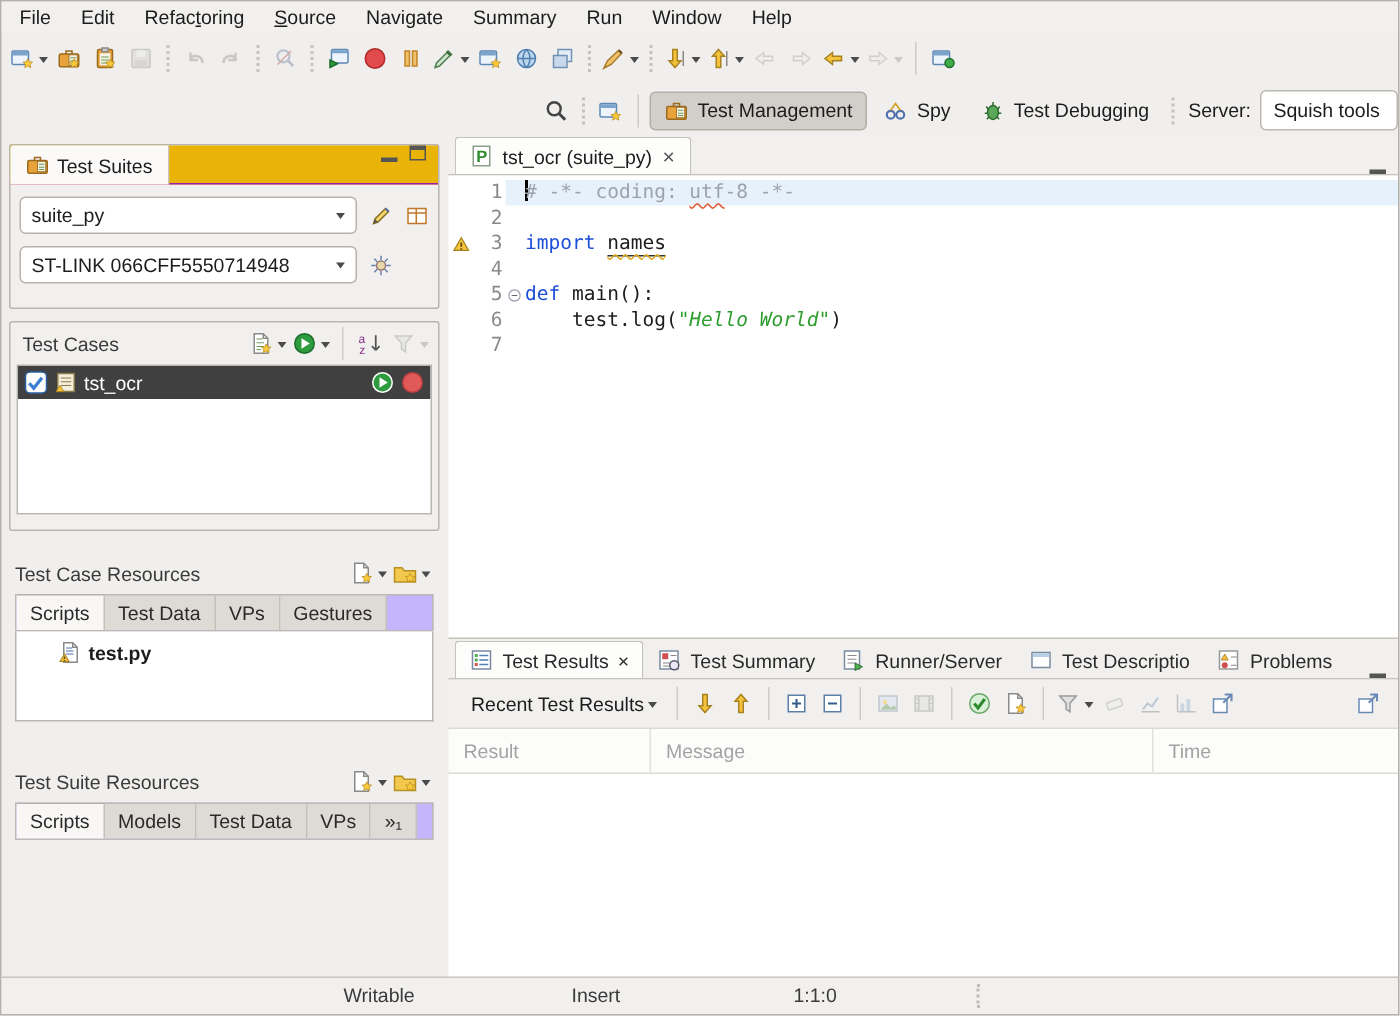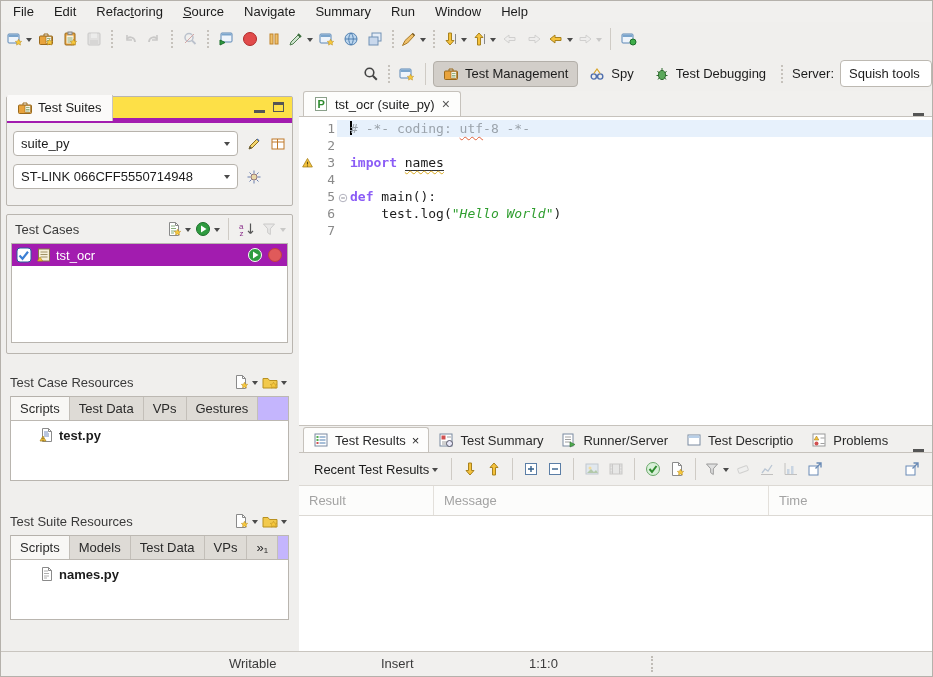--- a/index.html
+++ b/index.html
@@ -27,58 +27,58 @@
   .persp.active{ background:#d2cec9; border:1px solid #b3afa9; }
   .server-label{ margin:0 6px 0 4px; }
   .server-combo{ background:#fff; border:1px solid #bdb9b2; border-radius:4px; height:27px;
     display:flex; align-items:center; padding:0 8px; width:92px; white-space:nowrap; overflow:hidden; }
   
   .content{ position:absolute; top:90px; left:0; right:0; bottom:25px; display:flex; }
   .leftcol{ width:298px; padding:5px 6px 0 5px; flex:none; }
   .rightcol{ flex:1; display:flex; flex-direction:column; min-width:0; }
   
   .section{ border:1px solid #b9b5af; border-radius:2px; background:#f1f0ee; }
-  .vhead{ height:26px; display:flex; align-items:center; background:#fde047; border-bottom:5px solid #a21caf; }
+  .vhead{ height:26px; display:flex; background:#eab308; border-bottom:1px solid #a21caf; }
   .vtab{ height:26px; display:flex; align-items:center; gap:5px; padding:0 10px; background:#fbfaf9;
     border-right:1px solid #c9c5bf; border-top-left-radius:2px; }
   .winbtns{ margin-left:auto; display:flex; gap:8px; padding-right:8px; }
   .btn-min{ width:11px; height:3px; background:#555; margin-top:8px; }
   .btn-max{ width:11px; height:10px; border:1px solid #555; border-top-width:3px; }
   .ts-body{ padding:8px 6px; }
   .combo-row{ display:flex; align-items:center; gap:8px; margin-bottom:8px; }
   .combo{ flex:1; height:25px; background:#fff; border:1px solid #b7b3ac; border-radius:4px;
     display:flex; align-items:center; padding:0 7px; overflow:hidden; white-space:nowrap; }
   .combo .dar{ margin-left:auto; }
   .sec-head{ height:28px; display:flex; align-items:center; padding:0 4px 0 8px; }
   .sec-title{ color:#3a3a3a; }
   .sec-icons{ margin-left:auto; display:flex; align-items:center; }
   .listbox{ background:#fff; border:1px solid #b9b5af; margin:0 4px 4px 4px; overflow:hidden; }
   .tc-row{ height:22px; display:flex; align-items:center; gap:4px; padding:0 4px; }
-  .tc-row.selected{ background:#a21caf; color:#fff; }
+  .tc-row.selected{ background:#404040; color:#fff; }
   .tc-row .right{ margin-left:auto; display:flex; gap:4px; align-items:center; }
   .ntabs{ display:flex; align-items:flex-end; background:#c4b5fd; border-bottom:1px solid #bcb8b2; margin:0 4px; border-left:1px solid #bcb8b2; border-right:1px solid #bcb8b2; border-top:1px solid #bcb8b2;}
   .ntab{ padding:4px 9px; border-right:1px solid #c3bfb9; color:#2a2a2a; background:#dedbd6; }
   .ntab.active{ background:#f8f7f5; font-weight:normal; border-top:1px solid #b5b1ab; margin-top:-1px; }
   .filebox{ background:#fff; border:1px solid #b9b5af; border-top:none; margin:0 4px 6px 4px; padding:6px 6px; }
   .file-row{ display:flex; align-items:center; gap:4px; padding-left:22px;font-weight:bold; }
   
   .etabs{ height:26px; background:#f1f0ee; border-bottom:1px solid #c6c2bc; display:flex; align-items:flex-end; }
   .etab{ display:flex; align-items:center; gap:6px; background:#fdfdfc; border:1px solid #c6c2bc; border-bottom:none;
     border-radius:3px 3px 0 0; padding:4px 9px; margin-left:4px; }
   .etab .close{ color:#555; font-size:14px; line-height:10px; padding:0 1px; }
   .editor{ height:308px; background:#fff; font-family:"DejaVu Sans Mono", monospace; font-size:13px; overflow:hidden; padding-top:3px; }
   .crow{ display:flex; height:17px; line-height:17px; }
   .g-ann{ width:17px; display:flex; align-items:center; justify-content:center; }
   .g-num{ width:21px; text-align:right; color:#8a8a8a; padding-right:2px; }
   .g-fold{ width:13px; color:#667; display:flex; align-items:center; }
   .codeln{ flex:1; white-space:pre; }
   .crow.cur .codeln, .crow.cur .g-fold{ background:#e7f1fc; }
   .caret{ display:inline-block; width:2px; height:14px; background:#000; vertical-align:-2px; margin-right:-2px; }
   .s-comment{ color:#9ba3ab; }
-  .s-kw{ color:#8b5cf6;font-weight:bold; }
+  .s-kw{ color:#1d4ed8; }
   .s-str{ color:#2f9e2f; font-style:italic; }
   .s-bold{ font-weight:normal; }
   .sq-red{ text-decoration:underline wavy #e0603a 1px; text-underline-offset:3px; }
   .sq-yel{ text-decoration:underline wavy #d9a91e 1px; text-underline-offset:3px; }
   .u-solid{ border-bottom:1px solid #333; }
   .bpanel{ flex:1; display:flex; flex-direction:column; border-top:1px solid #c6c2bc; min-height:0; }
   .btabs{ height:27px; background:#f1f0ee; border-bottom:1px solid #c6c2bc; display:flex; align-items:flex-end; }
   .btab{ display:flex; align-items:center; gap:6px; padding:4px 9px; color:#2a2a2a; }
   .btab.active{ background:#fdfdfc; border:1px solid #c6c2bc; border-bottom:none; border-radius:3px 3px 0 0; margin-left:4px; }
   .btoolbar{ height:33px; display:flex; align-items:center; padding:0 8px; background:#f1f0ee; border-bottom:1px solid #dcd9d4; }
@@ -488,30 +488,20 @@
               </span>
             </span>
         </div>
         <div class="ntabs" id="tsr-tabs">
             <span class="ntab active">Scripts</span>
             <span class="ntab">Models</span>
             <span class="ntab">Test Data</span>
             <span class="ntab">VPs</span>
             <span class="ntab">»₁</span>
           </div>
-        <div class="filebox" style="height:60px;" id="tsr-files">
-            <div class="file-row">
-              <span class="icon16"><svg viewBox="0 0 16 16" width="16" height="16">
-                  <path d="M3.5 1.5h6l3 3v10h-9z" fill="#fff" stroke="#8a8a8a"></path>
-                  <path d="M9.5 1.5v3h3" fill="none" stroke="#8a8a8a"></path>
-                  <path d="M5 5h4M5 7.5h5M5 10h5M5 12h3" stroke="#9a9a9a" stroke-width=".8"></path>
-                </svg></span>
-              <span>names.py</span>
-            </div>
-          </div>
       </div>
 
     </div>
 
     <div class="rightcol">
       <div class="etabs">
         <span class="etab">
           <span class="icon16"><svg viewBox="0 0 16 16" width="16" height="16">
                 <rect x="2.5" y="1.5" width="11" height="13" fill="#fff" stroke="#8aa08a"></rect>
                 <text x="4.5" y="12" font-size="11" font-weight="bold" fill="#2e8b2e" font-family="sans-serif">P</text>

